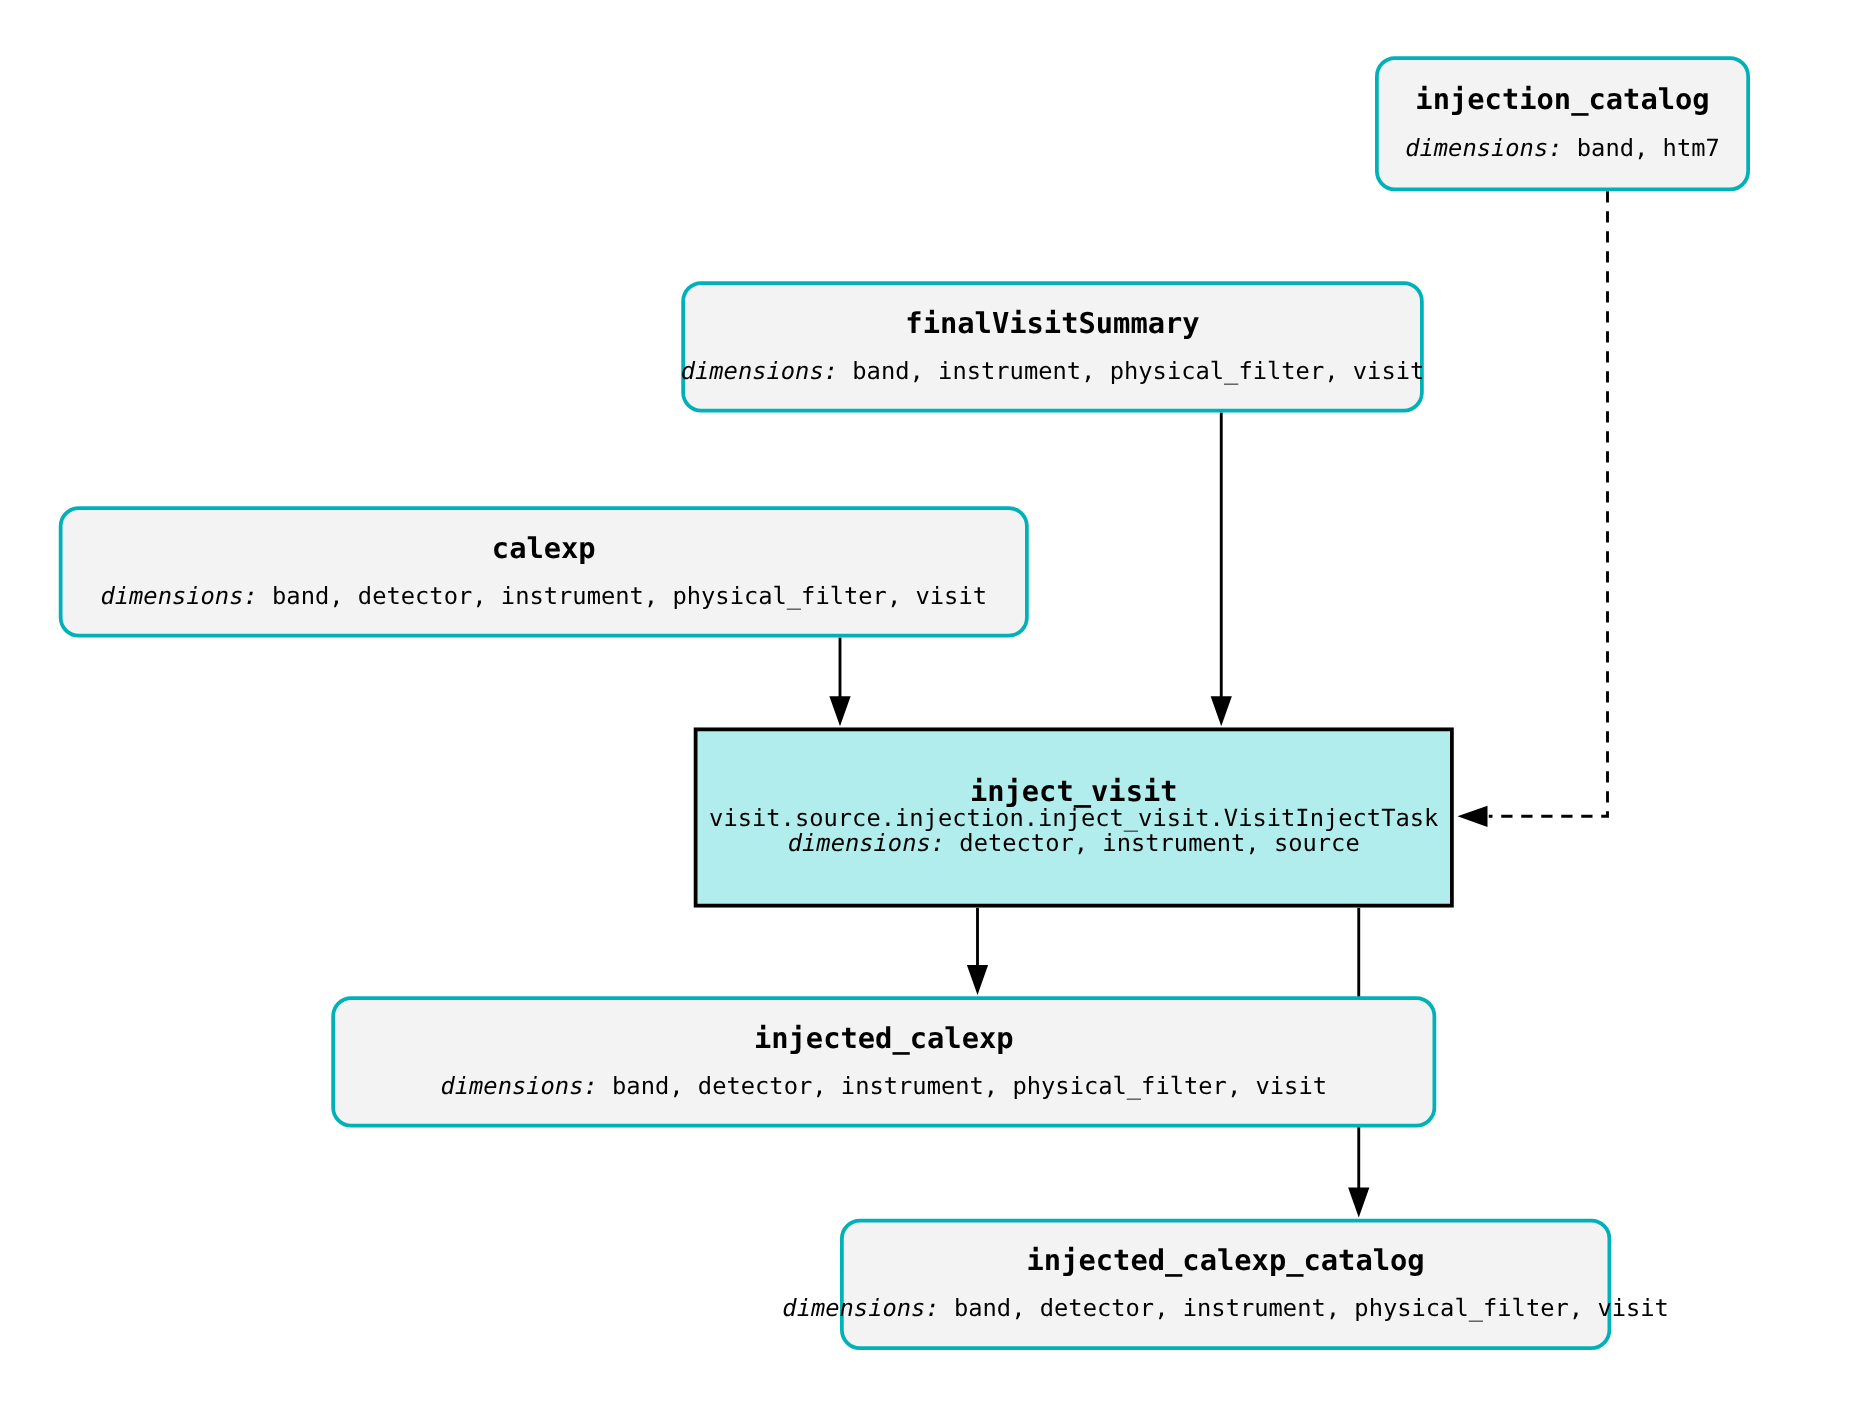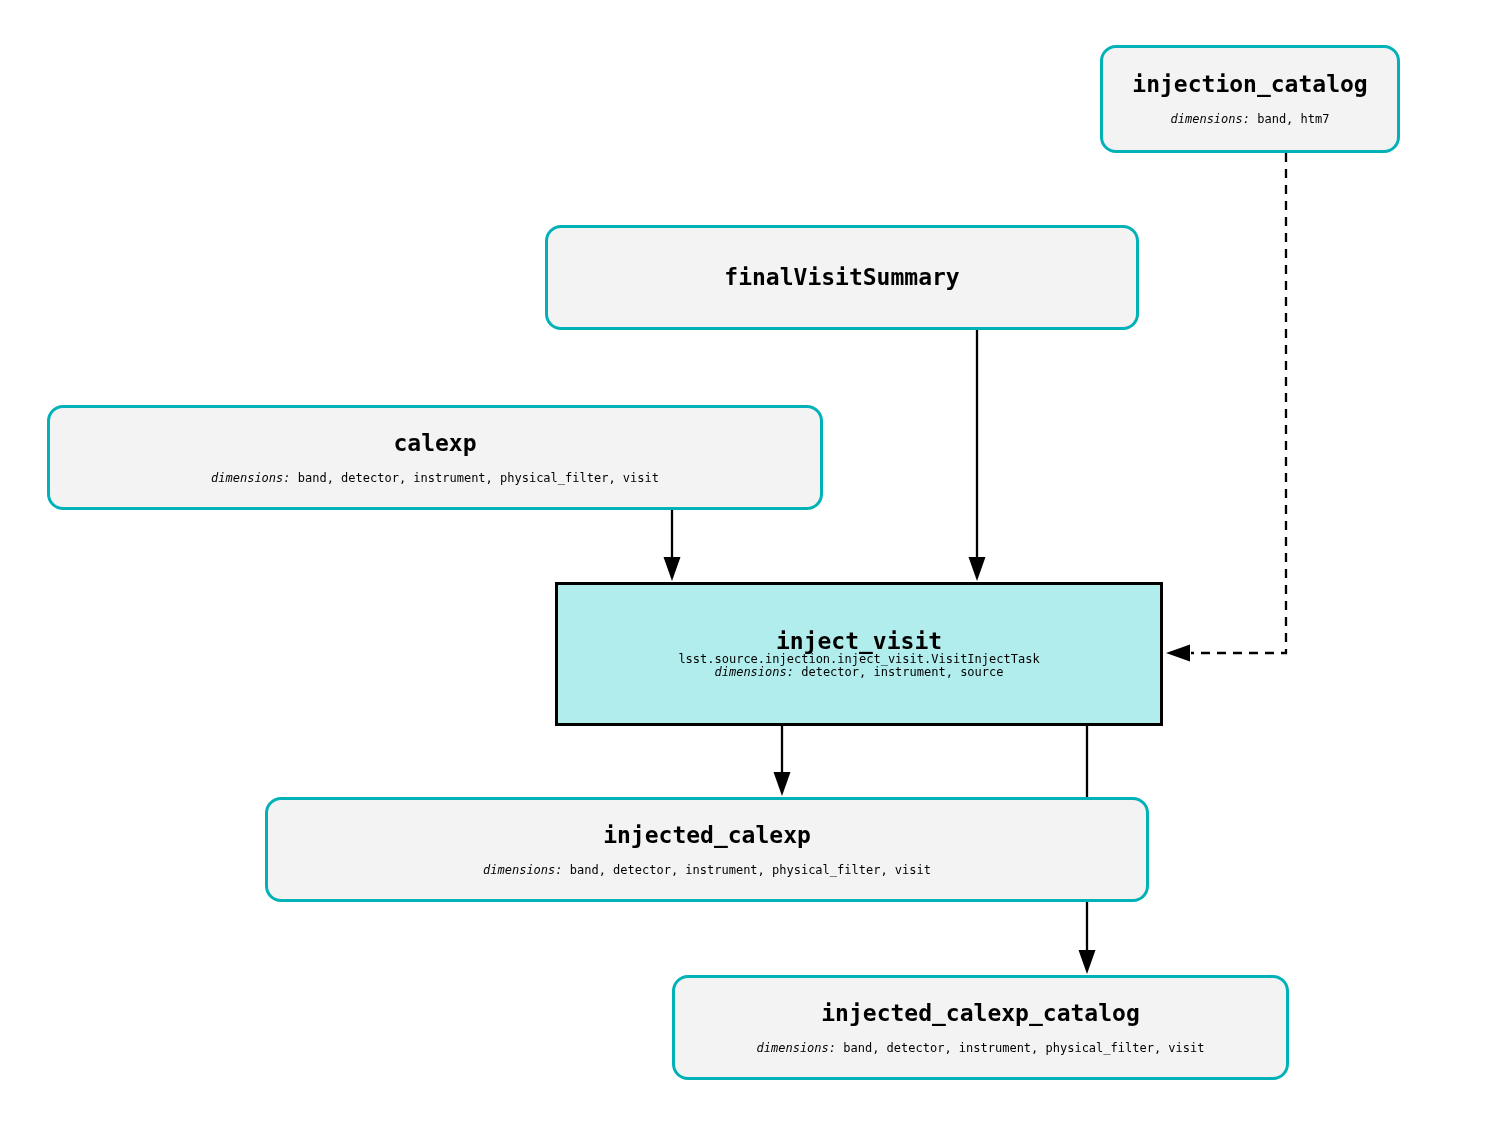--- a/index.html
+++ b/index.html
@@ -48,21 +48,21 @@
     background: var(--task-fill);
     gap: 0;
   }
   .title {
     font-size: 23px;
     font-weight: bold;
     line-height: 1.05;
     white-space: nowrap;
   }
   .subline, .dims {
-    font-size: 12px;
+    font-size: 19px;
     line-height: 1.05;
     white-space: nowrap;
   }
   .dims-label {
     font-style: italic;
     margin-right: 1ch;
   }
 </style>
 </head>
 <body>
@@ -97,30 +97,31 @@
     </g>
   </svg>
 
   <div class="node dataset" style="left:1100px; top:45px; width:300px; height:108px;">
     <div class="title">injection_catalog</div>
     <div class="dims"><span class="dims-label">dimensions:</span><span class="dims-value">band, htm7</span></div>
   </div>
 
   <div class="node dataset" style="left:545px; top:225px; width:594px; height:105px;">
     <div class="title">finalVisitSummary</div>
+    <div class="dims"><span class="dims-label">dimensions:</span><span class="dims-value">band, instrument, physical_filter, visit</span></div>
   </div>
 
   <div class="node dataset" style="left:47px; top:405px; width:776px; height:105px;">
     <div class="title">calexp</div>
     <div class="dims"><span class="dims-label">dimensions:</span><span class="dims-value">band, detector, instrument, physical_filter, visit</span></div>
   </div>
 
   <div class="node task" style="left:555px; top:582px; width:608px; height:144px;">
     <div class="title">inject_visit</div>
-    <div class="subline">lsst.source.injection.inject_visit.VisitInjectTask</div>
+    <div class="subline">visit.source.injection.inject_visit.VisitInjectTask</div>
     <div class="dims"><span class="dims-label">dimensions:</span><span class="dims-value">detector, instrument, source</span></div>
   </div>
 
   <div class="node dataset" style="left:265px; top:797px; width:884px; height:105px;">
     <div class="title">injected_calexp</div>
     <div class="dims"><span class="dims-label">dimensions:</span><span class="dims-value">band, detector, instrument, physical_filter, visit</span></div>
   </div>
 
   <div class="node dataset" style="left:672px; top:975px; width:617px; height:105px;">
     <div class="title">injected_calexp_catalog</div>

